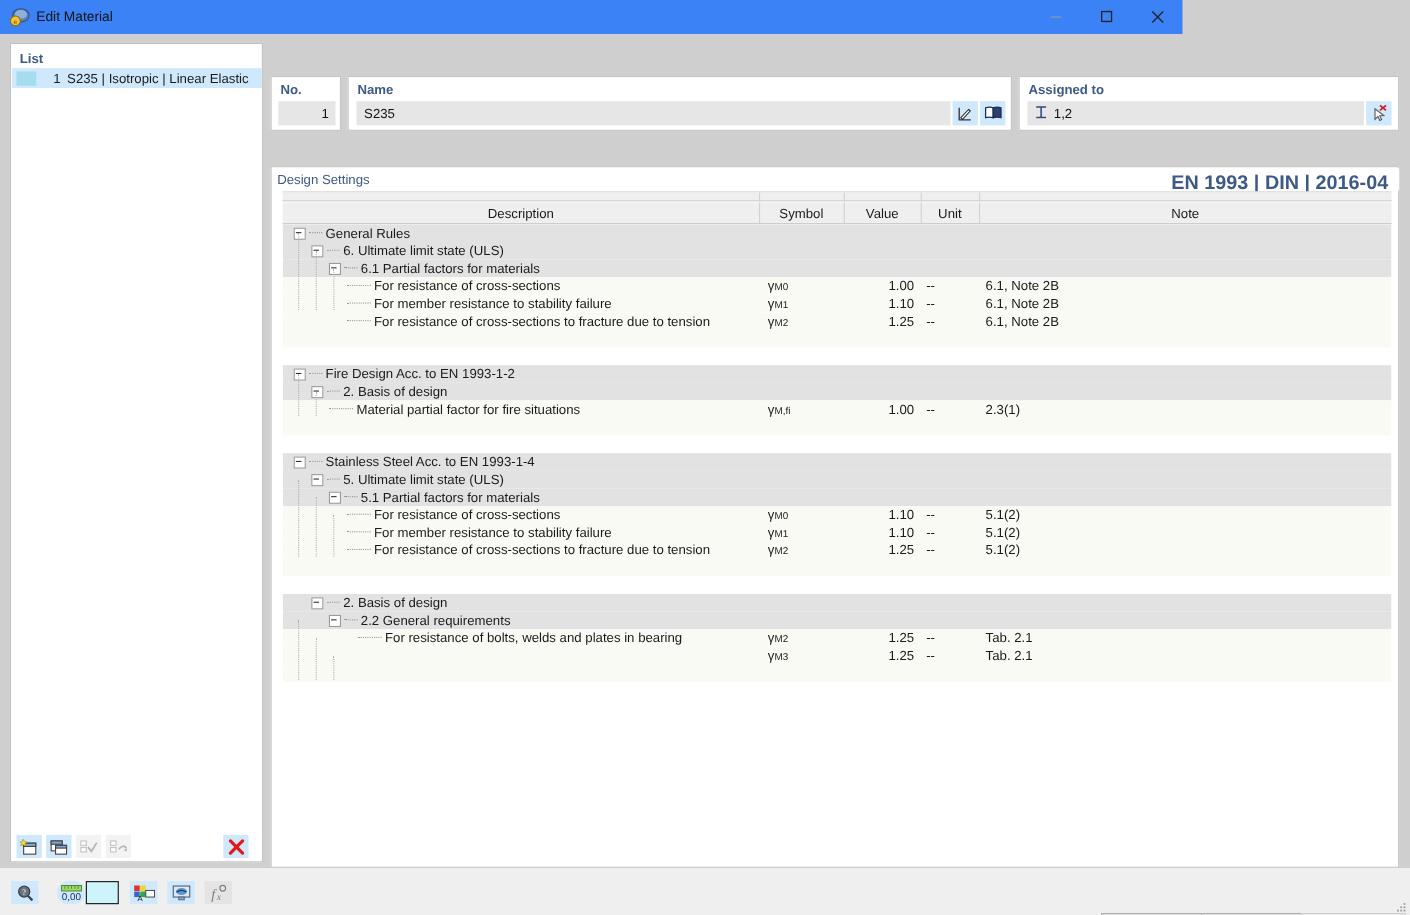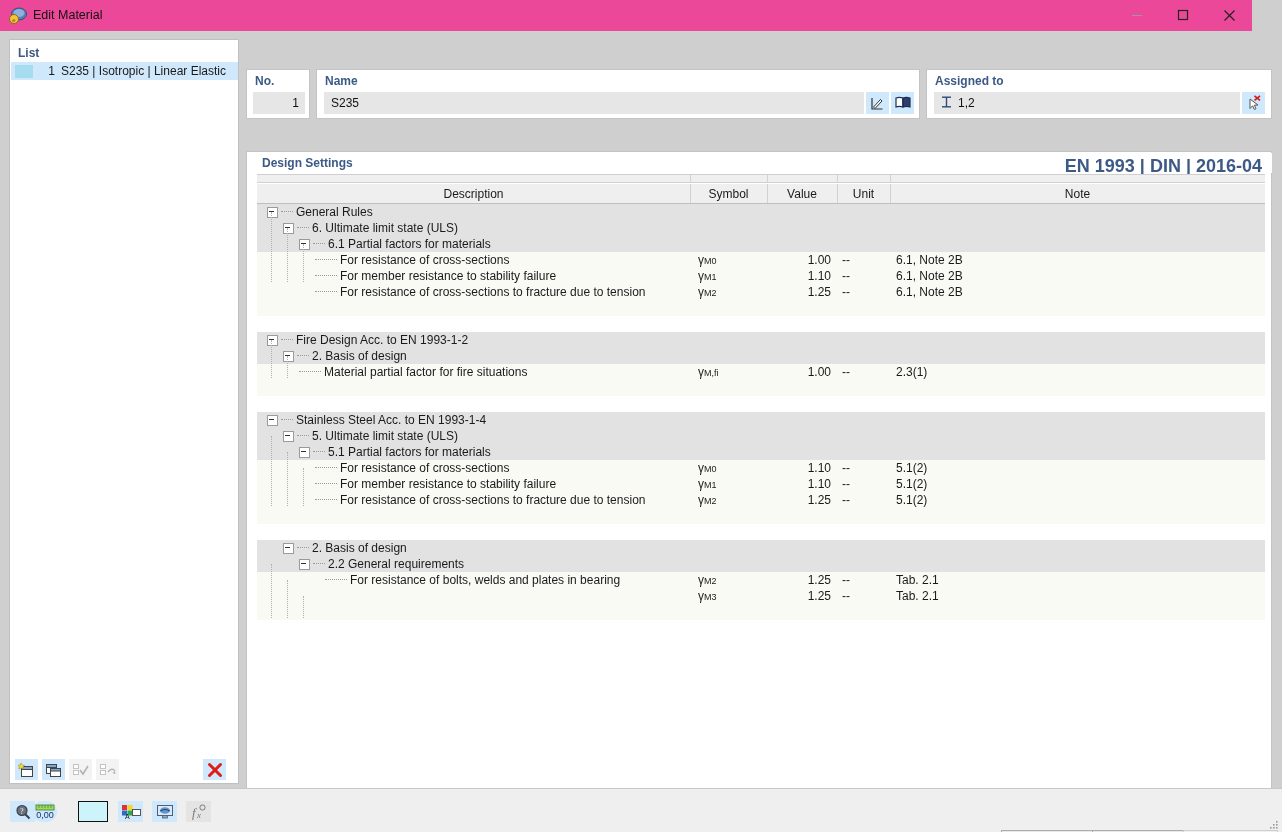--- a/index.html
+++ b/index.html
@@ -7,22 +7,22 @@
     width:1282px;height:832px;
     background:#cfcfcf;
     font-family:"Liberation Sans", sans-serif;
     font-size:12px;
     color:#1a1a1a;
     overflow:hidden;
     position:relative;
   }
   
   #titlebar{
-    position:absolute;left:0;top:0;width:1252px;height:31px;
-    background:#ec4899;
+    position:absolute;left:0;top:0;width:1075px;height:31px;
+    background:#3b82f6;
     border-bottom:1px solid #d6d6d6;
   }
   #title-icon{
     position:absolute;left:8px;top:6px;width:19px;height:19px;
   }
   #title-text{
     position:absolute;left:33px;top:8px;
     font-size:12.5px;color:#111;
   }
   .wbtn{
@@ -122,21 +122,21 @@
 
   
   #design-panel{
     position:absolute;left:246px;top:120px;width:1026px;height:655px;
     background:#ffffff;border:1px solid #c4c4c4;box-sizing:border-box;
   }
   #ds-header{
     position:absolute;left:1px;top:1px;width:1024px;height:20px;
     background:#ffffff;
   }
-  #ds-title{position:absolute;left:14px;top:3px;color:#3c5a85;font-weight:bold;font-size:12px;}
+  #ds-title{position:absolute;left:4px;top:3px;color:#3c5a85;font-weight:normal;font-size:12px;}
   #ds-standard{position:absolute;right:10px;top:3px;color:#3c5a85;font-weight:bold;font-size:18px;}
 
   
   #tbl{
     position:absolute;left:10px;top:22px;width:1008px;height:622px;
     background:#ffffff;border-top:1px solid #cfcfcf;box-sizing:border-box;
   }
   #colstrip{
     position:absolute;left:0;top:0;width:1008px;height:8px;background:#efefef;
     border-bottom:1px solid #d0d0d0;box-sizing:border-box;
@@ -560,21 +560,21 @@
   </div>
 
   <div id="bottombar">
     <div class="bbtn" style="left:10px;">
       <svg width="16" height="16" viewBox="0 0 16 16">
         <circle cx="7" cy="6.5" r="5" fill="#6b7380" stroke="#39414d" stroke-width="1.2"></circle>
         <text x="7" y="9.6" font-size="7.5" text-anchor="middle" fill="#fff" font-family="Liberation Serif, serif">?</text>
         <line x1="10.3" y1="10.3" x2="14.5" y2="14.5" stroke="#39414d" stroke-width="2"></line>
       </svg>
     </div>
-    <div class="bbtn" style="left:32px;border-radius:10px;">
+    <div class="bbtn" style="left:52px;border-radius:10px;">
       <svg width="20" height="16" viewBox="0 0 20 16">
         <rect x="1" y="1" width="18" height="5" fill="#9bdc63" stroke="#4a7a28" stroke-width=".8"></rect>
         <g stroke="#4a7a28" stroke-width=".7">
           <line x1="4" y1="1" x2="4" y2="4"></line>
             <line x1="7" y1="1" x2="7" y2="4"></line>
           <line x1="10" y1="1" x2="10" y2="4"></line>
             <line x1="13" y1="1" x2="13" y2="4"></line>
           <line x1="16" y1="1" x2="16" y2="4"></line>
         </g>
         <text x="10" y="14" font-size="9" text-anchor="middle" fill="#15306e" font-family="Liberation Sans, sans-serif">0,00</text>

